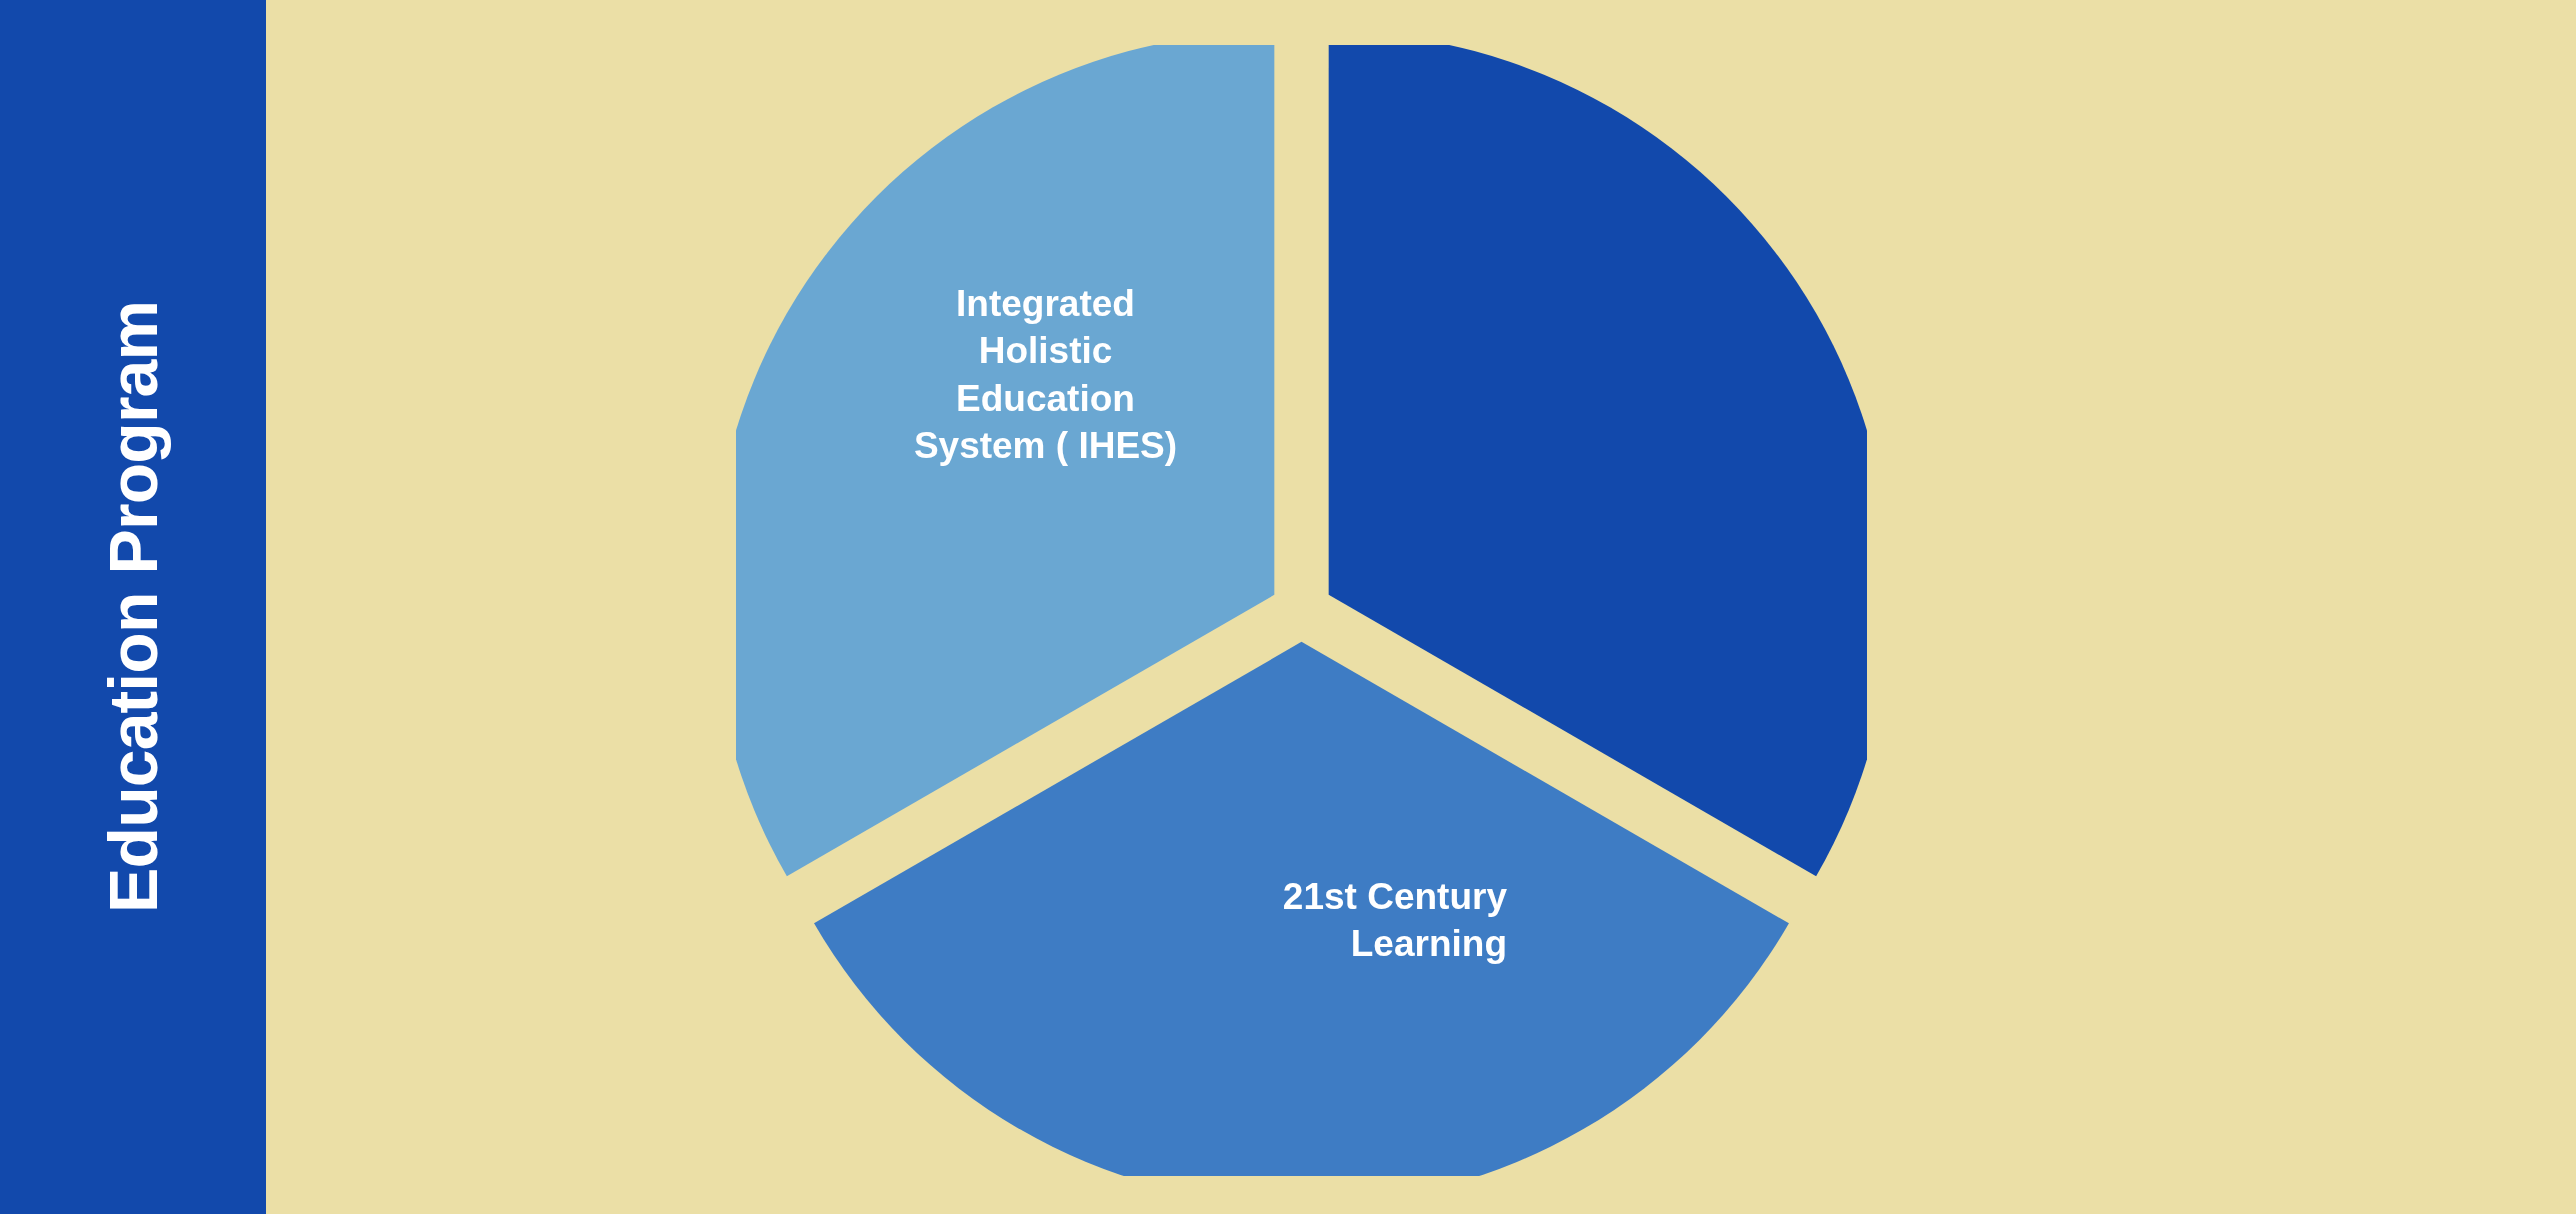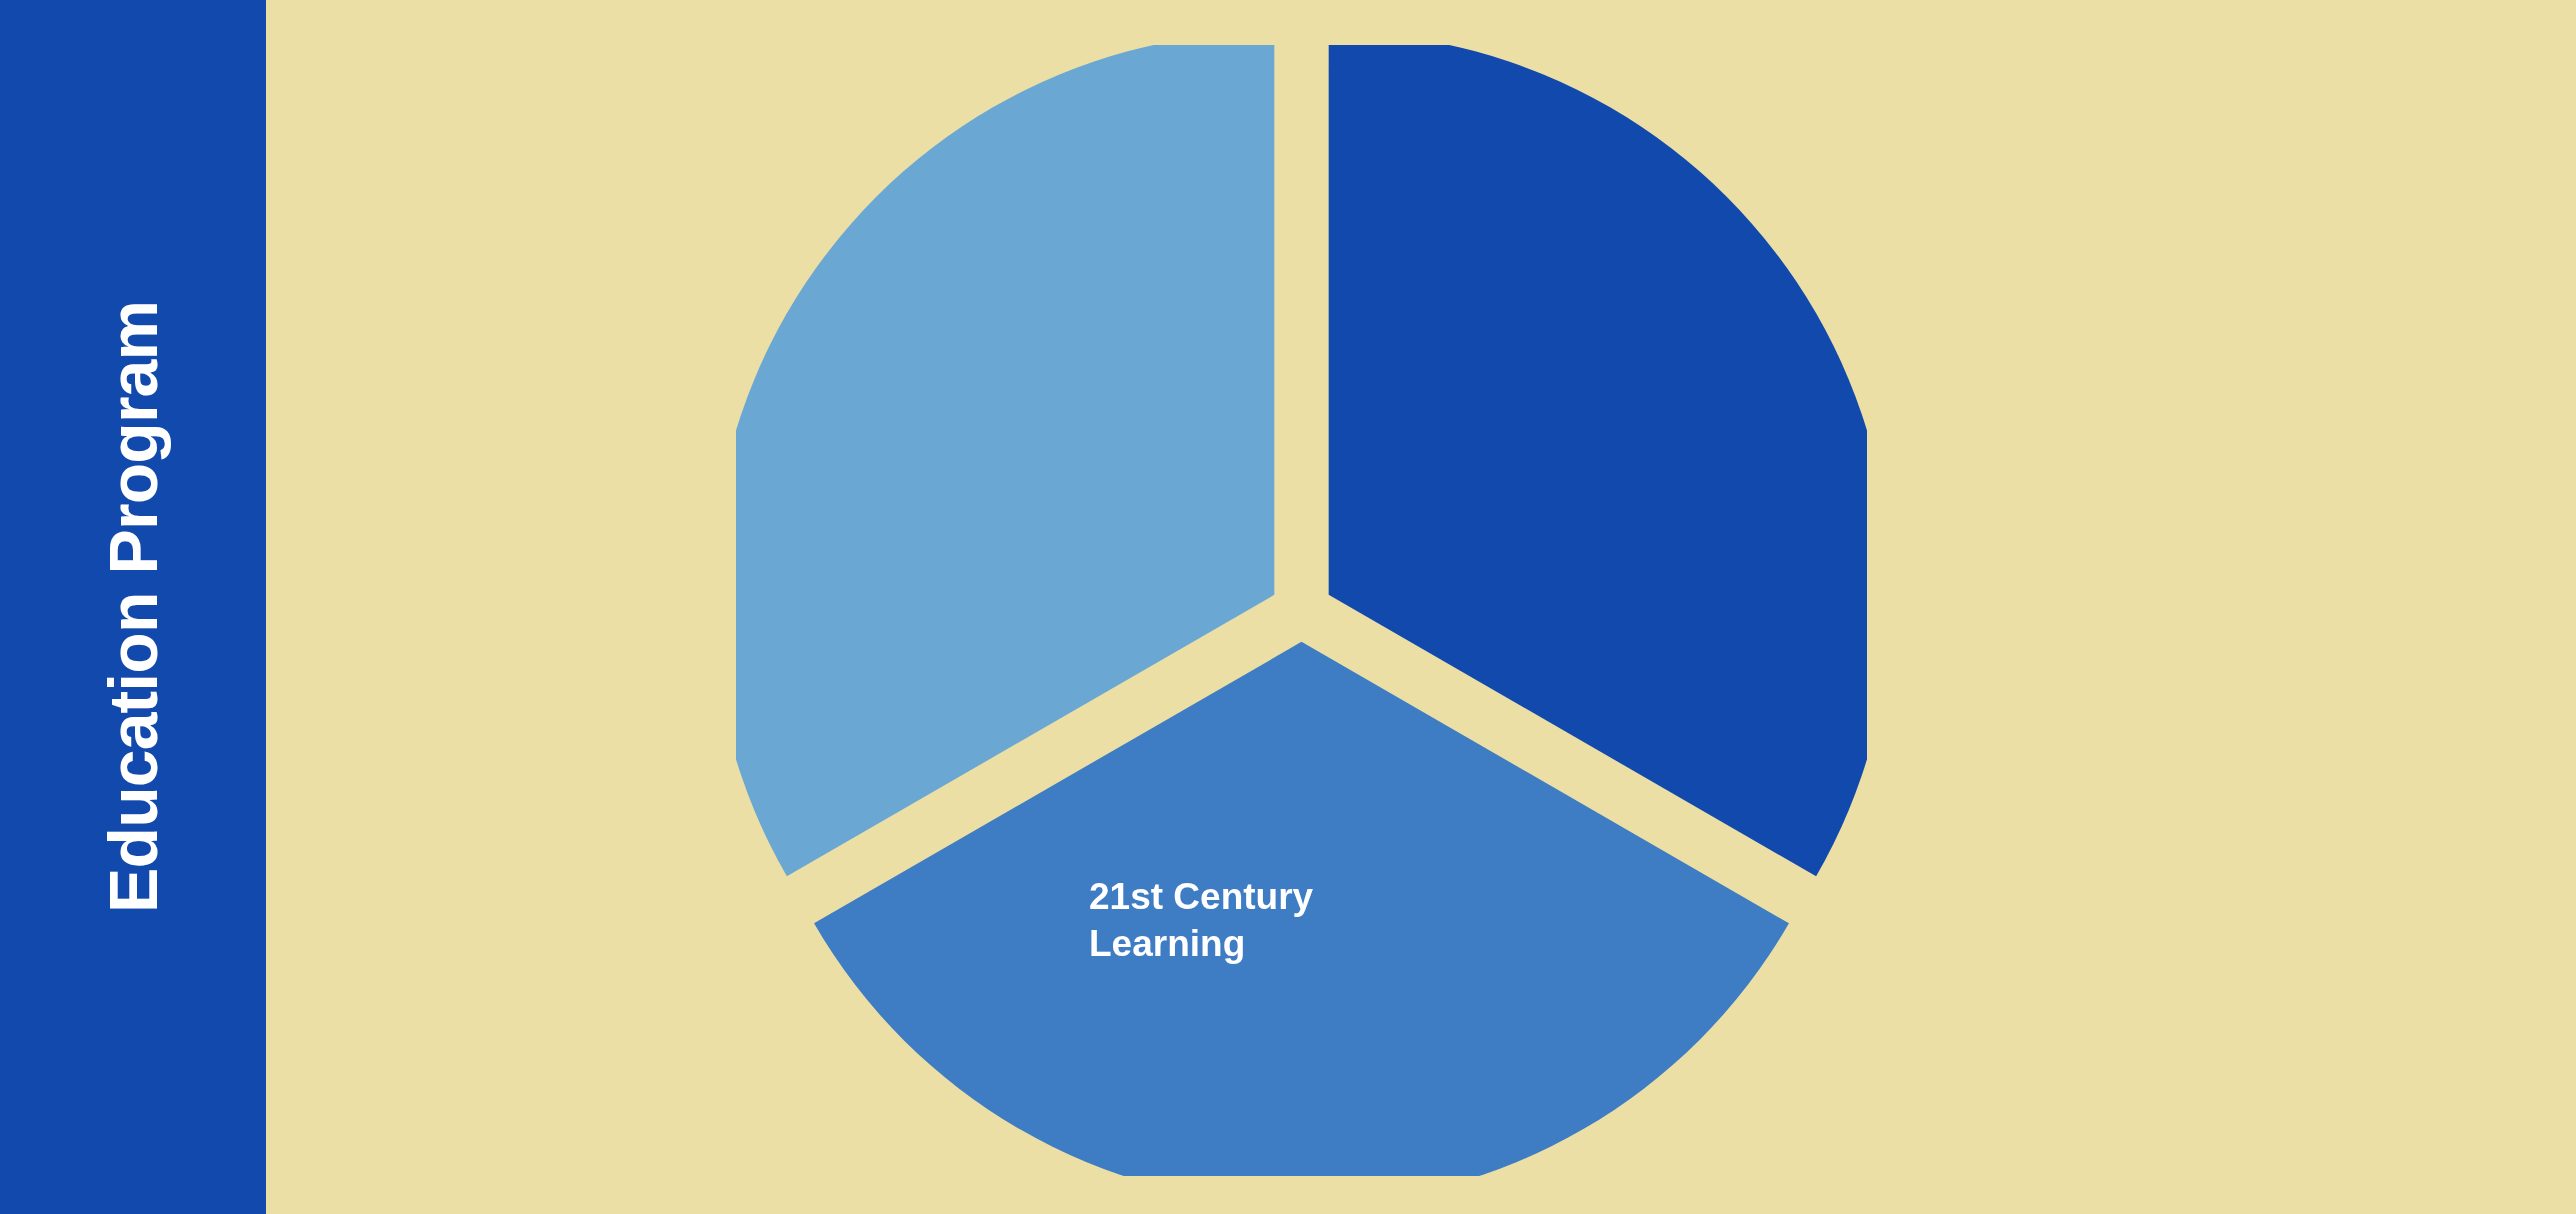--- a/index.html
+++ b/index.html
@@ -84,21 +84,21 @@
     top: 226px;
     width: 427px;
     font-size: 37px;
     text-align: center;
   }
   #label-c21 {
     left: 353px;
     top: 828px;
     width: 418px;
     font-size: 37px;
-    text-align: left;
+    text-align: right;
   }
 </style>
 </head>
 <body>
 
 <div id="slide">
 
   <div id="sidebar">
     <div id="sidebar-title">Education Program</div>
   </div>
@@ -106,20 +106,24 @@
   <div id="chart-wrap">
     <svg id="pie-svg" viewBox="0 0 1298 1298">
 
       <path fill="#1249AC" d="M 649 649 L 649.00 3.00 A 646 646 0 0 1 1208.45 972.00 Z" transform="translate(31.18,-18.00)"></path>
 
       <path fill="#3E7CC4" d="M 649 649 L 1208.45 972.00 A 646 646 0 0 1 89.55 972.00 Z" transform="translate(0.00,36.00)"></path>
 
       <path fill="#6AA7D2" d="M 649 649 L 89.55 972.00 A 646 646 0 0 1 649.00 3.00 Z" transform="translate(-31.18,-18.00)"></path>
     </svg>
 
+    <div class="slice-label" id="label-ihes">Integrated
+Holistic
+Education
+System ( IHES)</div>
 
 
     <div class="slice-label" id="label-c21">21st Century
 Learning</div>
   </div>
 
 </div>
 
 
 </body></html>

